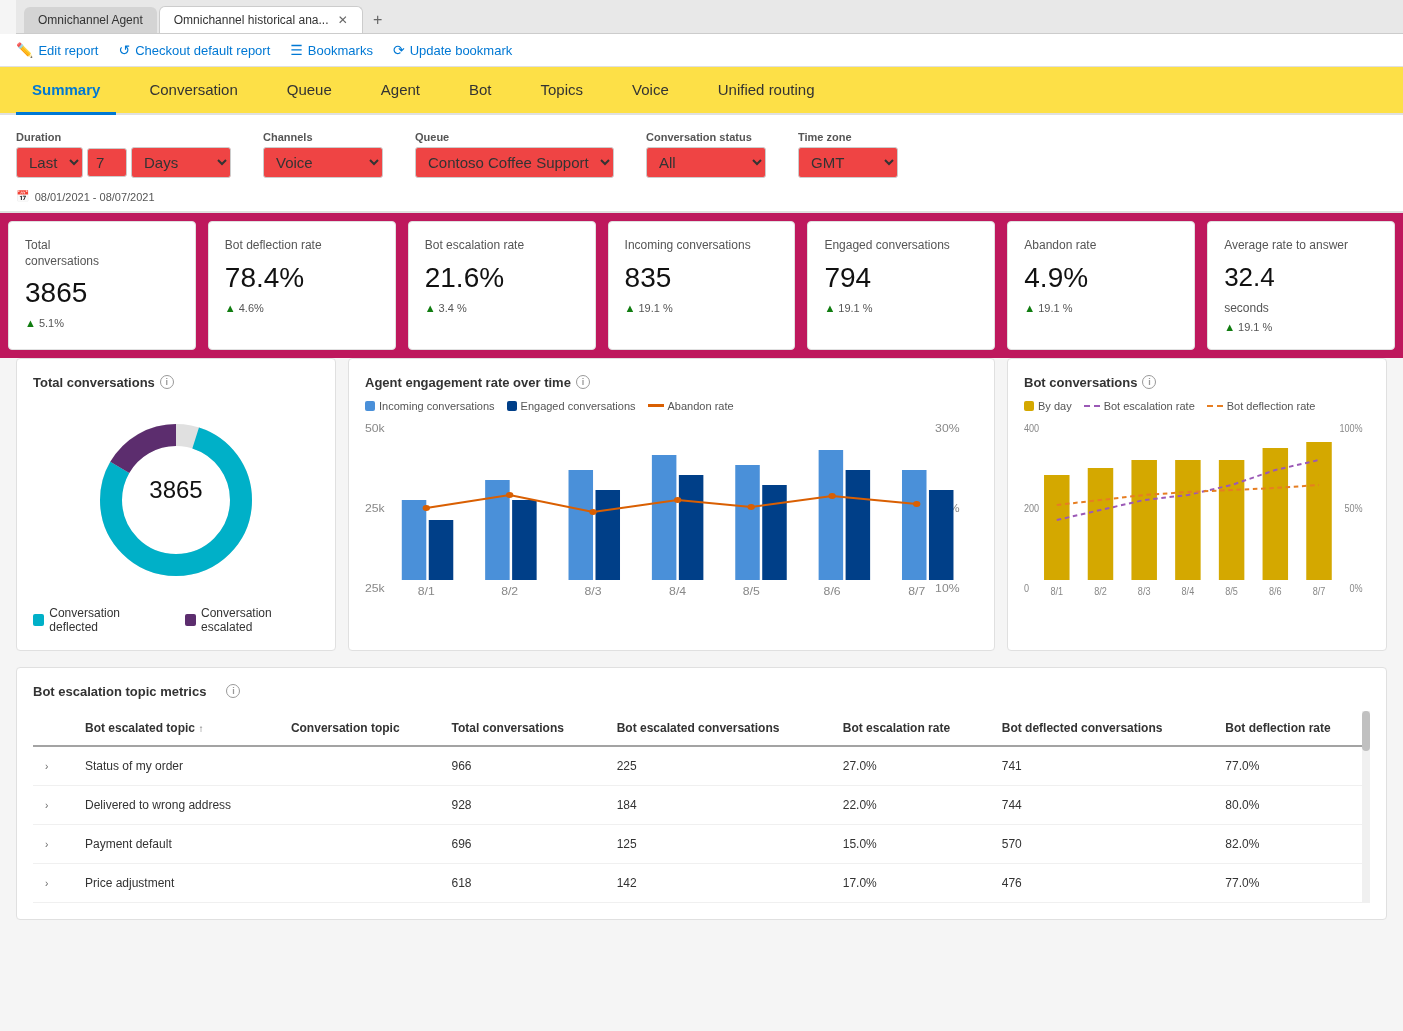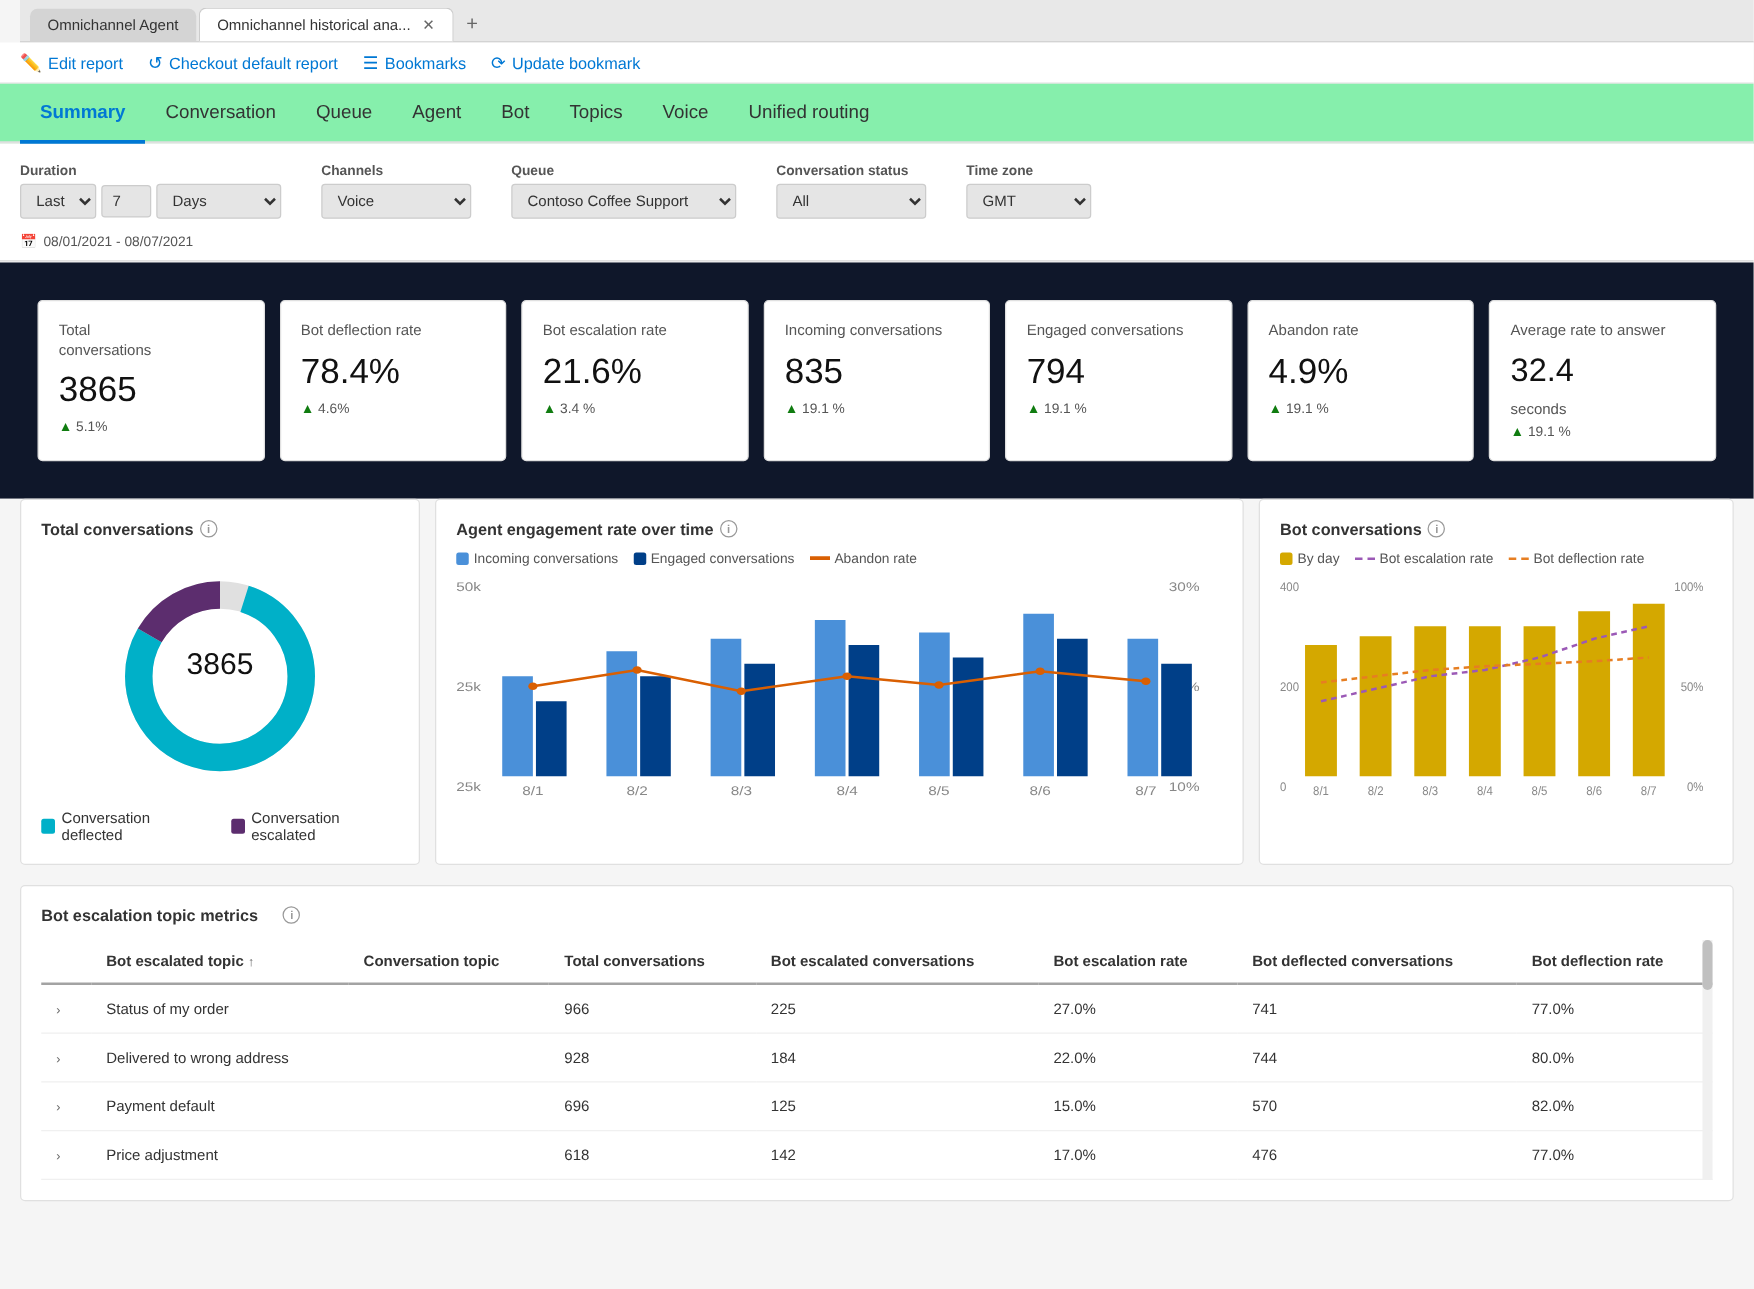--- a/index.html
+++ b/index.html
@@ -10,35 +10,35 @@
     .tab { padding: 6px 14px; background: #d4d4d4; border-radius: 6px 6px 0 0; font-size: 12px; color: #333; margin-right: 2px; cursor: pointer; }
     .tab.active { background: #fff; border: 1px solid #ccc; border-bottom: none; }
     .tab-close { margin-left: 6px; color: #666; cursor: pointer; }
     .tab-add { background: none; border: none; font-size: 16px; color: #666; cursor: pointer; padding: 4px 8px; }
 
     
     .toolbar { display: flex; align-items: center; padding: 8px 16px; background: #fff; border-bottom: 1px solid #e0e0e0; gap: 20px; }
     .toolbar-btn { display: flex; align-items: center; gap: 5px; color: #0078d4; font-size: 13px; cursor: pointer; background: none; border: none; }
 
     
-    .nav-tabs { display: flex; align-items: center; padding: 0 16px; background: #86efac; border-bottom: 2px solid #e0e0e0; gap: 0; }
+    .nav-tabs { display: flex; align-items: center; padding: 0 16px; background: #fde047; border-bottom: 2px solid #e0e0e0; gap: 17px; }
     .nav-tab { padding: 14px 16px; font-size: 15px; color: #333; cursor: pointer; border-bottom: 3px solid transparent; margin-bottom: -2px; }
     .nav-tab.active { color: #0078d4; border-bottom: 3px solid #0078d4; font-weight: 600; }
 
     
     .filters { display: flex; align-items: flex-end; gap: 32px; padding: 16px 16px 8px 16px; background: #fff; flex-wrap: wrap; }
     .filter-group { display: flex; flex-direction: column; gap: 4px; }
     .filter-label { font-size: 11px; color: #555; font-weight: 600; }
     .filter-row { display: flex; gap: 4px; align-items: center; }
-    .filter-select { border: 1px solid #ccc; border-radius: 3px; padding: 5px 8px; font-size: 12px; background: #e5e5e5; cursor: pointer; color: #333; }
+    .filter-select { border: 1px solid #ccc; border-radius: 3px; padding: 5px 8px; font-size: 15px; background: #ef4444; cursor: pointer; color: #333; }
     .filter-select-wide { min-width: 100px; }
     .date-range { font-size: 11px; color: #555; padding: 4px 16px 8px; background: #fff; border-bottom: 1px solid #e0e0e0; display: flex; align-items: center; gap: 5px; }
 
     
-    .kpi-section { display: flex; gap: 12px; padding: 30px; background: #0f172a; flex-wrap: nowrap; overflow-x: auto; }
+    .kpi-section { display: flex; gap: 12px; padding: 8px; background: #be185d; flex-wrap: nowrap; overflow-x: auto; justify-content: flex-end; }
     .kpi-card { background: #fff; border: 1px solid #e0e0e0; border-radius: 4px; padding: 16px; flex: 1; min-width: 130px; }
     .kpi-title { font-size: 12px; color: #555; margin-bottom: 8px; line-height: 1.3; }
     .kpi-value { font-size: 28px; font-weight: 300; color: #111; margin-bottom: 8px; }
     .kpi-change { font-size: 11px; color: #555; display: flex; align-items: center; gap: 3px; }
     .kpi-change .arrow-up { color: #107c10; }
 
     
     .charts-row { display: flex; gap: 12px; padding: 0 16px 16px; background: #f5f5f5; }
     .chart-card { background: #fff; border: 1px solid #e0e0e0; border-radius: 4px; padding: 16px; }
     .chart-card.small { flex: 0 0 320px; }

